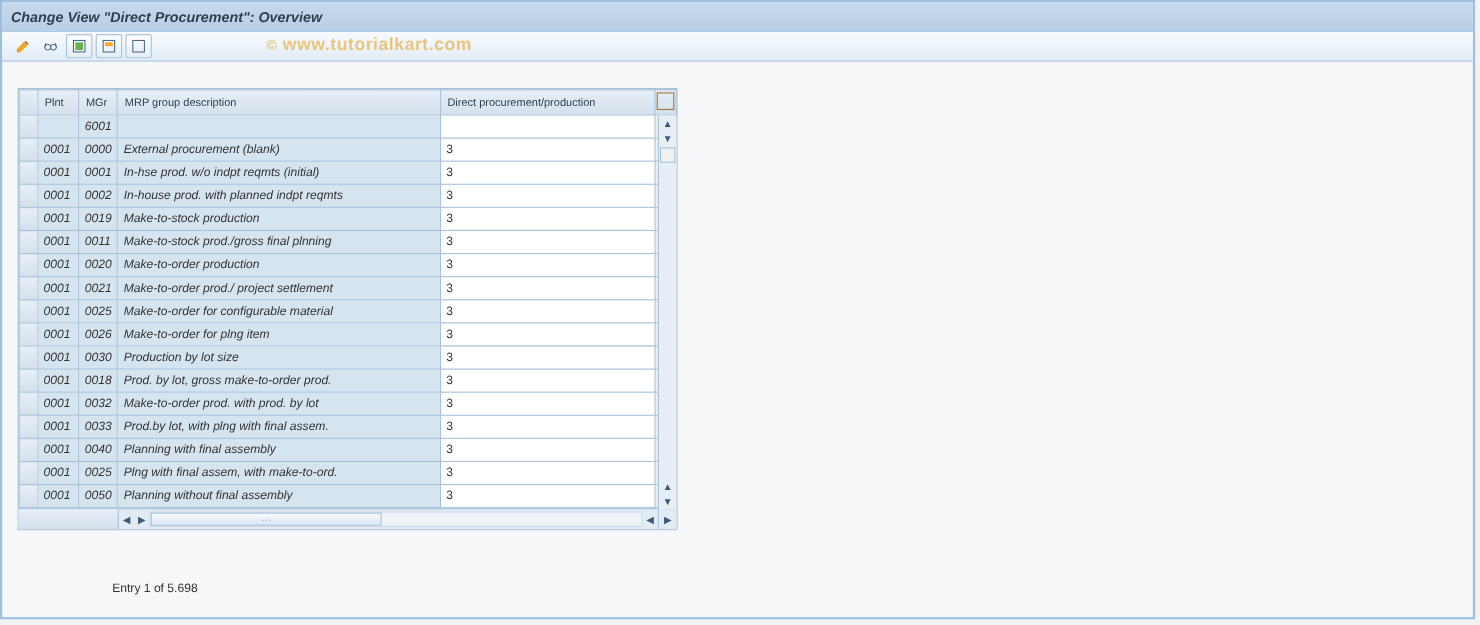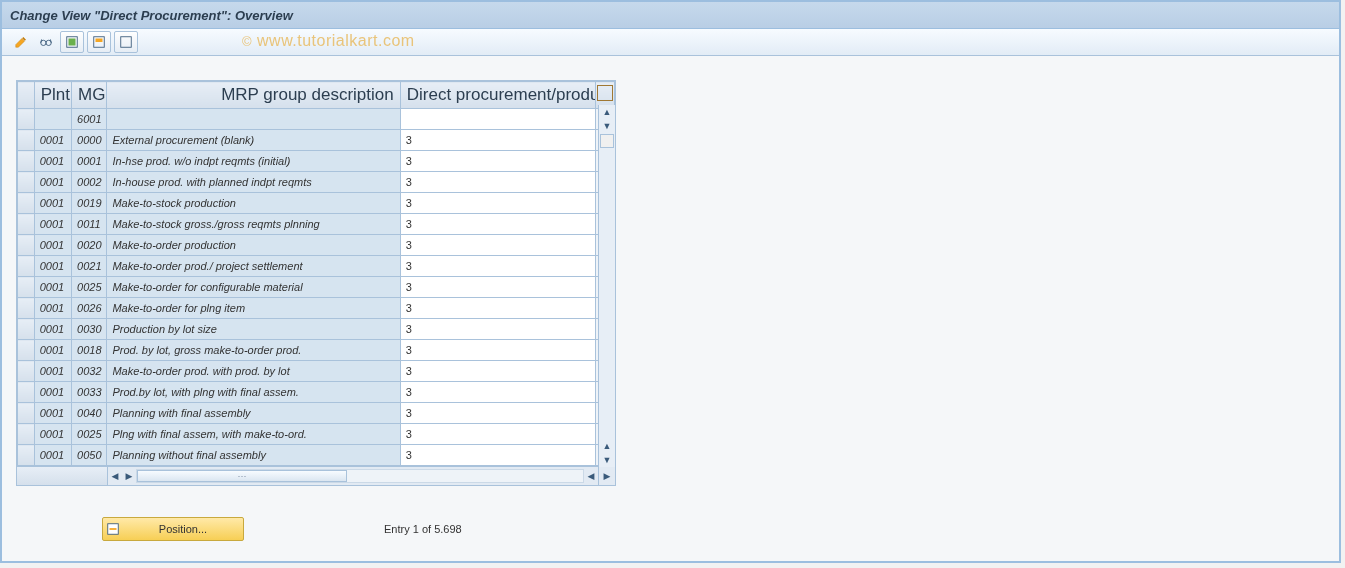--- a/index.html
+++ b/index.html
@@ -36,20 +36,21 @@
   }
   .toolbar {
     height: 26px;
     background: linear-gradient(to bottom, #f7fbff 0%, #e2ecf6 100%);
     border-bottom: 1px solid #a9c2db;
     display: flex;
     align-items: center;
     padding-left: 8px;
     gap: 3px;
     position: relative;
+    font-weight: bold;
   }
   .tbtn {
     width: 22px;
     height: 20px;
     background: linear-gradient(to bottom, #fefefe 0%, #e6edf5 100%);
     border: 1px solid #a9c2db;
     border-radius: 2px;
     display: flex;
     align-items: center;
     justify-content: center;
@@ -79,24 +80,24 @@
     position: relative;
   }
   table.grid {
     border-collapse: collapse;
     width: 100%;
     table-layout: fixed;
   }
   .grid th {
     background: linear-gradient(to bottom, #e7eef6 0%, #d5e0ec 100%);
     border: 1px solid #a9c2db;
-    text-align: right;
+    text-align: left;
     padding: 3px 6px;
     font-weight: normal;
-    font-size: 17px;
+    font-size: 10px;
     color: #2c3e50;
     height: 16px;
     white-space: nowrap;
     overflow: hidden;
   }
   .grid td {
     border: 1px solid #a9c2db;
     padding: 1px 5px;
     height: 18px;
     font-size: 11px;
@@ -329,21 +330,21 @@
               <td class="key">0001</td>
               <td class="key">0019</td>
               <td class="key">Make-to-stock production</td>
               <td class="editable">3</td>
               <td class="sel" style="background: rgb(238, 243, 248); border-left: 1px solid rgb(169, 194, 219);"></td>
             </tr>
             <tr>
               <td class="sel"></td>
               <td class="key">0001</td>
               <td class="key">0011</td>
-              <td class="key">Make-to-stock gross./gross reqmts plnning</td>
+              <td class="key">Make-to-stock prod./gross final plnning</td>
               <td class="editable">3</td>
               <td class="sel" style="background: rgb(238, 243, 248); border-left: 1px solid rgb(169, 194, 219);"></td>
             </tr>
             <tr>
               <td class="sel"></td>
               <td class="key">0001</td>
               <td class="key">0020</td>
               <td class="key">Make-to-order production</td>
               <td class="editable">3</td>
               <td class="sel" style="background: rgb(238, 243, 248); border-left: 1px solid rgb(169, 194, 219);"></td>
@@ -449,25 +450,16 @@
             <div class="thumb">···</div>
           </div>
           <div class="arrow">◀</div>
         </div>
         <div class="corner">▶</div>
       </div>
     </div>
   </div>
 
   <div class="footer">
-    <div class="pos-btn">
-      <span class="icn">
-        <svg class="icn-s" viewBox="0 0 16 16">
-            <rect x="2" y="2" width="12" height="12" fill="#fff" stroke="#3a5a7a"></rect>
-            <rect x="4" y="7" width="8" height="2" fill="#f5a623"></rect>
-          </svg>
-      </span>
-      <span class="lbl">Position...</span>
-    </div>
     <span class="entry-status">Entry 1 of 5.698</span>
   </div>
 
 </div>
 
 </body></html>

